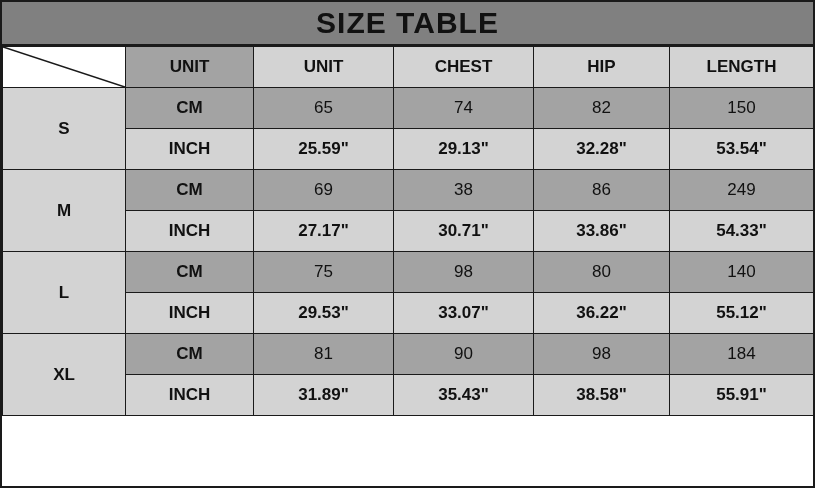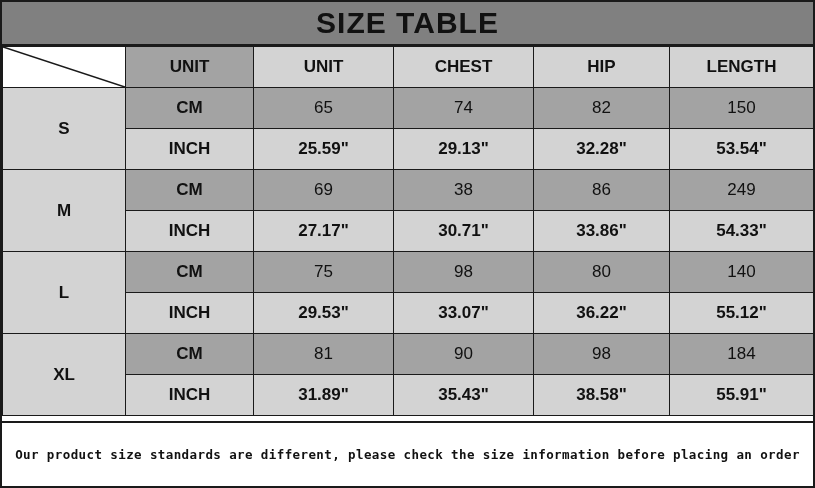--- a/index.html
+++ b/index.html
@@ -208,17 +208,14 @@
       <tr>
         <td class="cell-gray unit-cell">INCH</td>
         <td class="cell-gray val-cell">31.89"</td>
         <td class="cell-gray val-cell">35.43"</td>
         <td class="cell-gray val-cell">38.58"</td>
         <td class="cell-gray val-cell">55.91"</td>
       </tr>
     </tbody>
   </table>
 
-  <div class="footer">
-    <div class="note">Our product size standards are different, please check the size information before placing an order</div>
-  </div>
 
 </div>
 
 </body></html>

